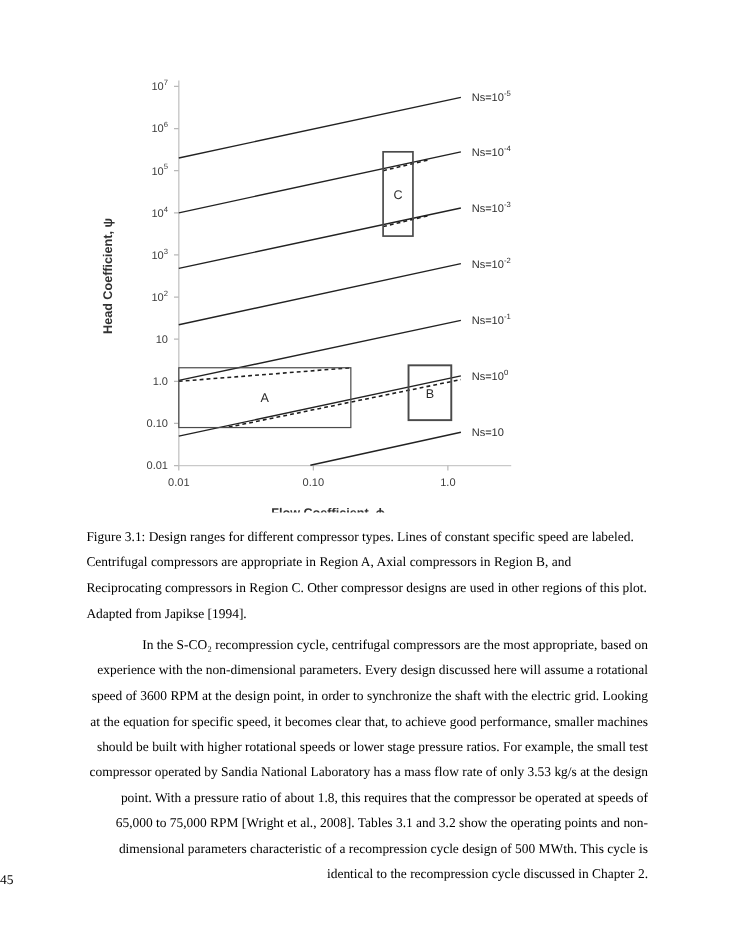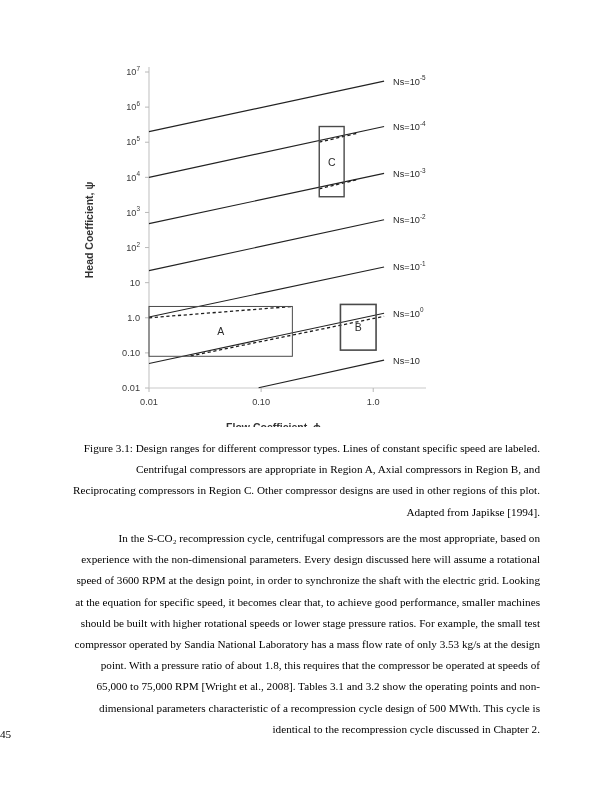--- a/index.html
+++ b/index.html
@@ -35,21 +35,21 @@
     margin: 0 auto;
   }
   .cap {
     position: absolute;
     left: 72px;
     top: 438px;
     width: 468px;
     font-family: "Liberation Serif", serif;
     font-size: 11.2px;
     line-height: 21.2px;
-    text-align: right;
+    text-align: left;
     text-indent: 0;
   }
   .cap .indent {
     display: inline;
   }
 
   
   .body-para {
     position: absolute;
     left: 72px;

